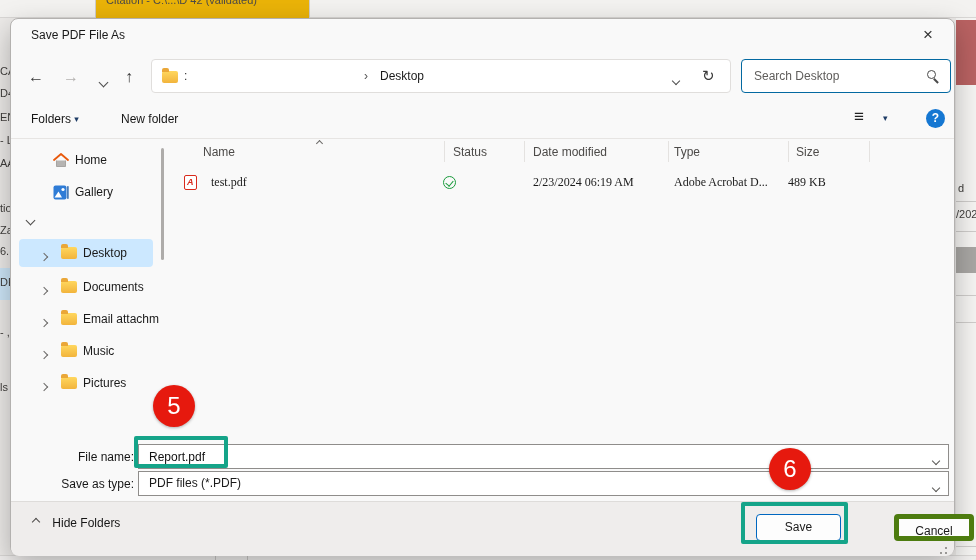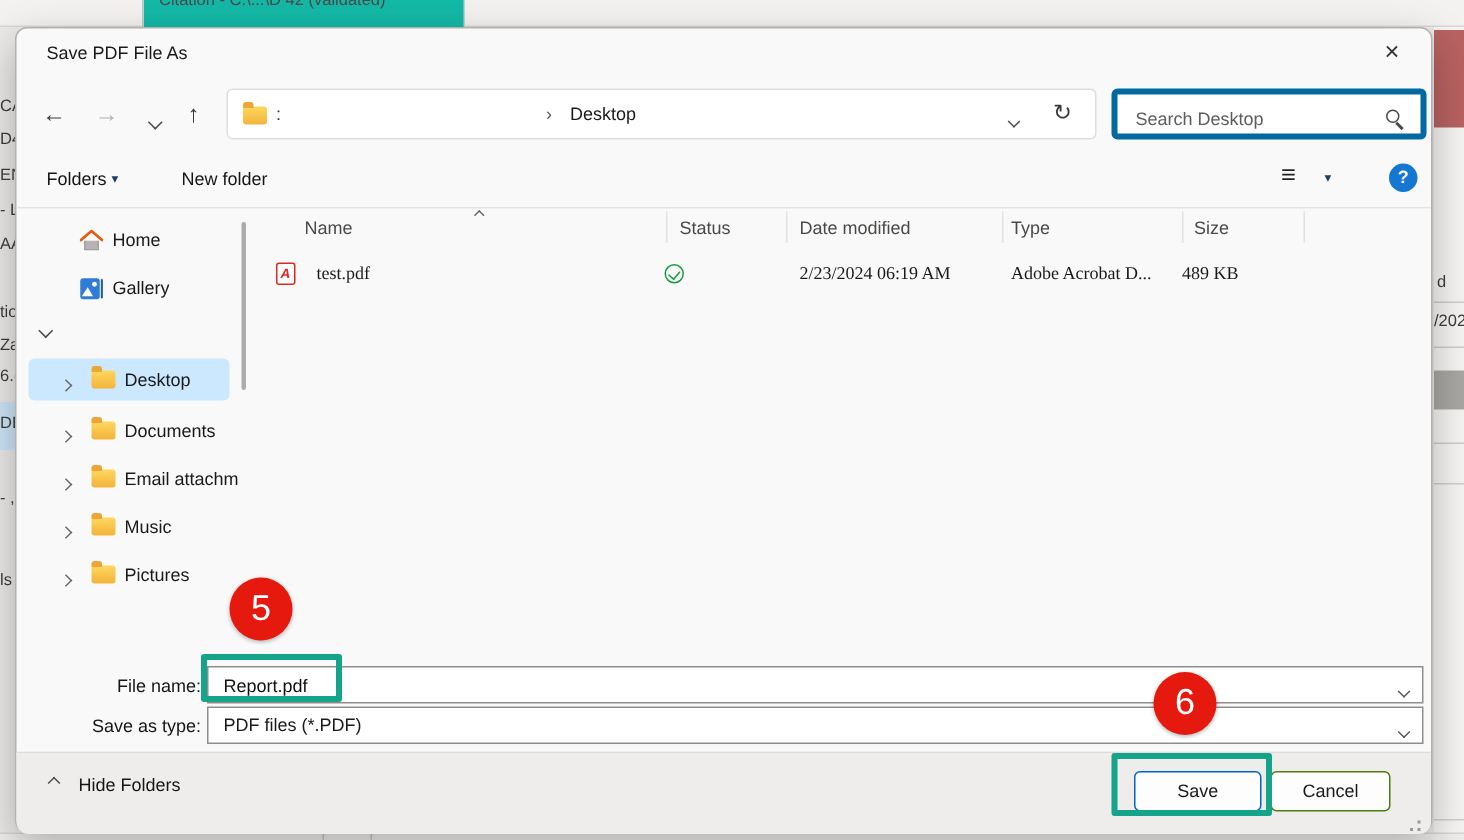--- a/index.html
+++ b/index.html
@@ -4,21 +4,21 @@
 <style>
   * { margin:0; padding:0; box-sizing:border-box; }
   body { background:#d8d6d4; font-family:"Liberation Sans", sans-serif; }
   .screen {
     position:relative; width:976px; height:560px; overflow:hidden;
     background:#eceae8; font-size:12px; color:#1a1a1a;
   }
 
   
   .bg-top { position:absolute; left:0; top:0; width:976px; height:18px; background:#f3f2f0; border-bottom:1px solid #d9d7d5; }
-  .bg-tab { position:absolute; left:95px; top:0; width:215px; height:18px; background:#14b8a6; border-left:1px solid #cfcdcb; border-right:1px solid #cfcdcb; overflow:hidden; }
+  .bg-tab { position:absolute; left:95px; top:0; width:215px; height:18px; background:#eab308; border-left:1px solid #cfcdcb; border-right:1px solid #cfcdcb; overflow:hidden; }
   .bg-tab span { position:absolute; left:10px; top:-6px; font-size:11px; color:#4c4a48; white-space:nowrap; }
   .bg-frag-l { position:absolute; left:0; font-size:11px; color:#3f3d3b; white-space:nowrap; }
   .bg-sel-blue { position:absolute; left:0; top:268px; width:11px; height:32px; background:#cde6f8; }
   .bg-right-panel { position:absolute; left:956px; top:18px; width:20px; height:537px; background:#f6f5f3; }
   .bg-right-red { position:absolute; left:956px; top:20px; width:20px; height:65px; background:#b96262; }
   .bg-frag-r { position:absolute; font-size:11px; color:#3f3d3b; white-space:nowrap; }
   .bg-rline { position:absolute; left:956px; width:20px; height:1px; background:#cfcdcb; }
   .bg-right-gray { position:absolute; left:956px; top:247px; width:20px; height:26px; background:#a9a7a4; }
   .bg-bottom { position:absolute; left:0; top:555px; width:976px; height:5px; background:#f1efee; border-top:1px solid #d9d7d5; }
   .bg-vtick { position:absolute; top:556px; width:1px; height:4px; background:#c9c7c5; }
@@ -34,21 +34,21 @@
   .close-btn { position:absolute; right:8px; top:2px; width:36px; height:28px; text-align:center; line-height:28px; font-size:17px; color:#333; cursor:pointer; }
 
   
   .nav-ico { position:absolute; width:24px; height:24px; top:46px; text-align:center; line-height:24px; font-size:16px; color:#3a3a3a; cursor:pointer; }
   .nav-ico.disabled { color:#b3b1af; }
   .chev { display:inline-block; width:7px; height:7px; border-right:1.4px solid #4d4d4d; border-bottom:1.4px solid #4d4d4d; }
   .chev.down { transform:rotate(45deg); }
   .chev.up { transform:rotate(-135deg); }
   .chev.right { transform:rotate(-45deg); }
   .breadcrumb-box { position:absolute; left:140px; top:40px; width:580px; height:34px; background:#fff; border:1px solid #e0deDC; border-radius:4px; }
-  .search-box { position:absolute; left:730px; top:40px; width:210px; height:34px; background:#fff; border:4px solid #0369a1; border-radius:4px; }
+  .search-box { position:absolute; left:730px; top:40px; width:210px; height:34px; background:#fff; border:1px solid #0369a1; border-radius:4px; }
   .search-box .ph { position:absolute; left:12px; top:0; line-height:32px; color:#5f5d5b; }
   .mag { position:absolute; right:14px; top:10px; width:9px; height:9px; border:1.5px solid #4a4a4a; border-radius:50%; }
   .mag::after { content:""; position:absolute; left:7px; top:7px; width:1.8px; height:6px; background:#4a4a4a; transform:rotate(-45deg); }
 
   .folder-ico { position:relative; display:inline-block; width:16px; height:12px; background:linear-gradient(#ffd75e,#f2b43c); border-radius:2px; vertical-align:middle; }
   .folder-ico::before { content:""; position:absolute; left:0; top:-3px; width:7px; height:4px; background:#eaa738; border-radius:2px 2px 0 0; }
 
   
   .tb-text { position:absolute; top:93px; font-size:12px; color:#161616; cursor:pointer; }
   .caret { display:inline-block; font-size:9px; color:#1e3c66; vertical-align:1px; }
@@ -89,21 +89,21 @@
   .combo .dd { position:absolute; right:9px; top:8px; cursor:pointer; }
   .combo .dd .chev { width:6px; height:6px; border-color:#5a5856; }
 
   
   .footer { position:absolute; left:0; top:482px; width:100%; height:55px; background:#efedec; border-top:1px solid #dedcda; border-radius:0 0 8px 8px; }
   .hide-folders { position:absolute; left:22px; top:14px; cursor:pointer; }
   .hide-folders .chev { width:6px; height:6px; border-color:#4d4b49; vertical-align:2px; }
   .hide-folders span.txt { margin-left:10px; font-size:12px; color:#161616; }
   .btn { position:absolute; top:12px; height:27px; border-radius:4px; background:#fdfdfd; text-align:center; line-height:25px; font-size:12px; cursor:pointer; }
   .btn.save { left:745px; width:85px; border:1.5px solid #0067c0; }
-  .btn.cancel { left:836px; width:80px; border:1px solid #4d7c0f; }
+  .btn.cancel { left:883px; width:80px; border:5px solid #4d7c0f; }
   .grip { position:absolute; right:7px; bottom:7px; width:2px; height:2px; background:#9a9896; box-shadow:-5px 5px 0 #9a9896, 0 5px 0 #9a9896; }
 
   
   .anno-rect { position:absolute; border:4px solid #15a489; border-radius:2px; z-index:6; pointer-events:none; }
   .anno-rect.r1 { left:134px; top:436px; width:94px; height:32px; }
   .anno-rect.r2 { left:741px; top:502px; width:107px; height:42px; }
   .badge { position:absolute; width:42px; height:42px; border-radius:50%; background:#e6190e; color:#fff; font-size:24px; text-align:center; line-height:42px; z-index:7; box-shadow:0 1px 3px rgba(0,0,0,.3); pointer-events:none; }
   .badge.b5 { left:153px; top:385px; }
   .badge.b6 { left:769px; top:448px; }
 

